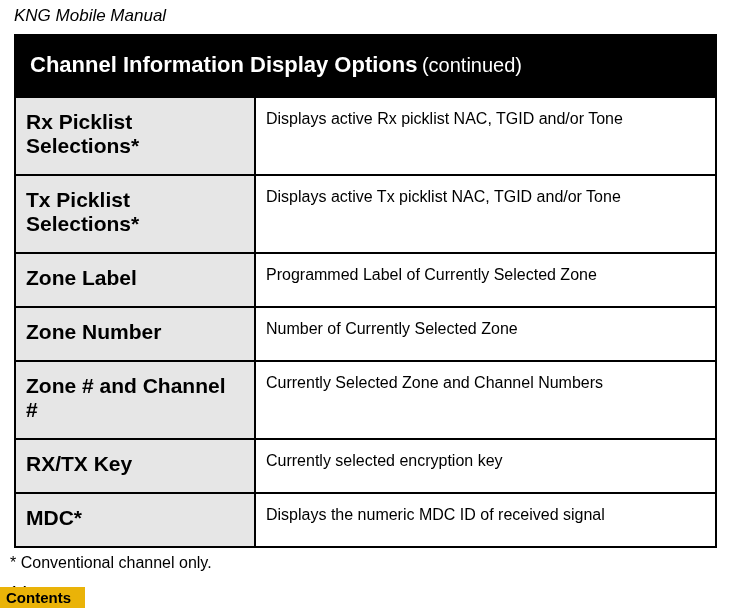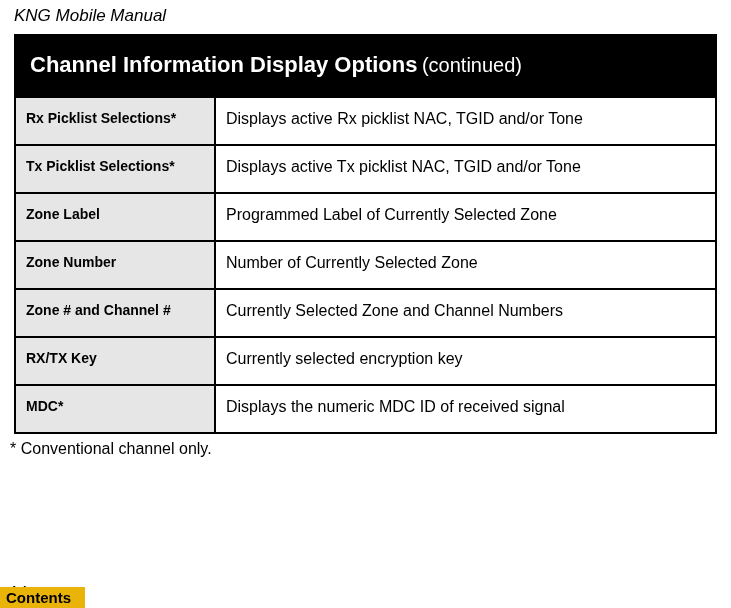--- a/index.html
+++ b/index.html
@@ -34,25 +34,25 @@
     font-weight: normal;
   }
   .row {
     display: flex;
     border-top: 2px solid #000;
   }
   .row:first-of-type {
     border-top: none;
   }
   .cell-label {
-    width: 200px;
+    width: 240px;
     background: #e6e6e6;
     padding: 12px 24px 16px 10px;
     font-weight: bold;
-    font-size: 14px;
+    font-size: 21px;
     border-right: 2px solid #000;
     box-sizing: border-box;
   }
   .cell-desc {
     flex: 1;
     padding: 12px 9px 16px 10px;
     font-size: 16px;
   }
   .footnote {
     font-size: 16px;

